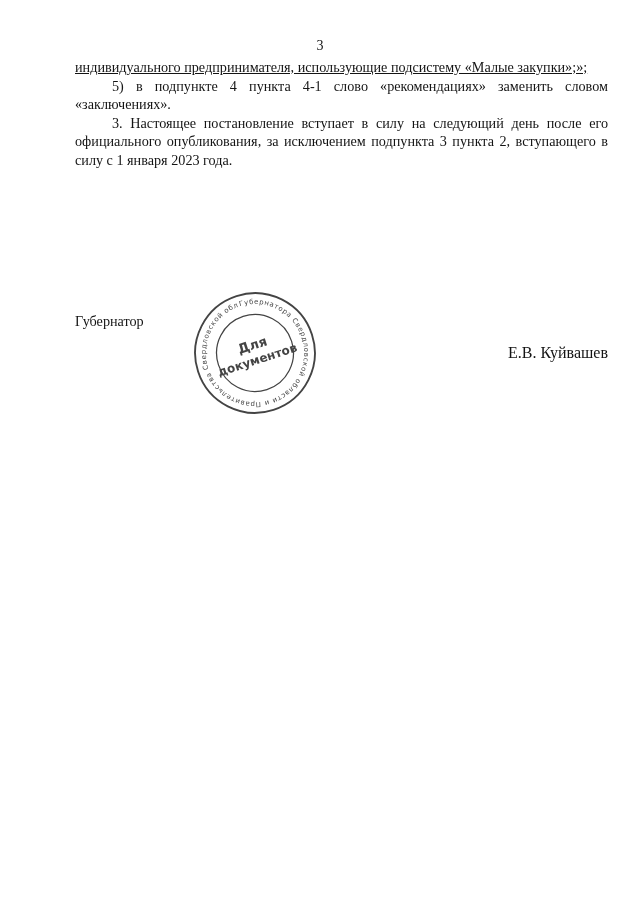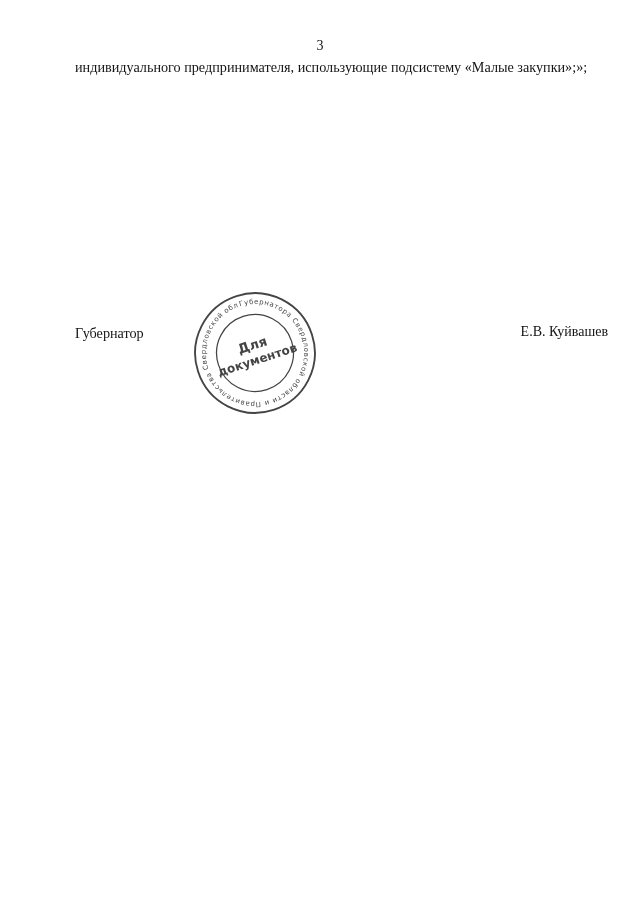--- a/index.html
+++ b/index.html
@@ -32,34 +32,35 @@
     font-size: 14.2px;
     line-height: 18.6px;
     text-align: justify;
   }
   .para {
     margin: 0;
     text-indent: 37px;
   }
   .para.no-indent {
     text-indent: 0;
+    text-decoration: underline;
   }
   .sig-left {
     position: absolute;
-    top: 324px;
+    top: 312px;
     left: 75px;
     font-size: 14.2px;
     line-height: 18.6px;
     text-align: left;
   }
   .sig-name {
     position: absolute;
-    top: 324px;
+    top: 344px;
     right: 32px;
-    font-size: 14px;
+    font-size: 16px;
   }
   .stamp {
     position: absolute;
     left: 192px;
     top: 290px;
     width: 126px;
     height: 126px;
     transform: rotate(-18deg);
     opacity: 0.88;
   }
@@ -71,20 +72,22 @@
 </style>
 </head>
 <body>
 
 <div class="page">
 
   <div class="page-number">3</div>
 
   <div class="body-text">
     <p class="para no-indent">индивидуального предпринимателя, использующие подсистему «Малые закупки»;»;</p>
+    <p class="para">5) в подпункте 4 пункта 4-1 слово «рекомендациях» заменить словом «заключениях».</p>
+    <p class="para">3. Настоящее постановление вступает в силу на следующий день после его официального опубликования, за исключением подпункта 3 пункта 2, вступающего в силу с 1 января 2023 года.</p>
   </div>
 
   <div class="sig-left">
     <div>Губернатор</div>
   </div>
 
   <div class="sig-name">Е.В. Куйвашев</div>
 
   <div class="stamp">
     <svg viewBox="0 0 200 200">

